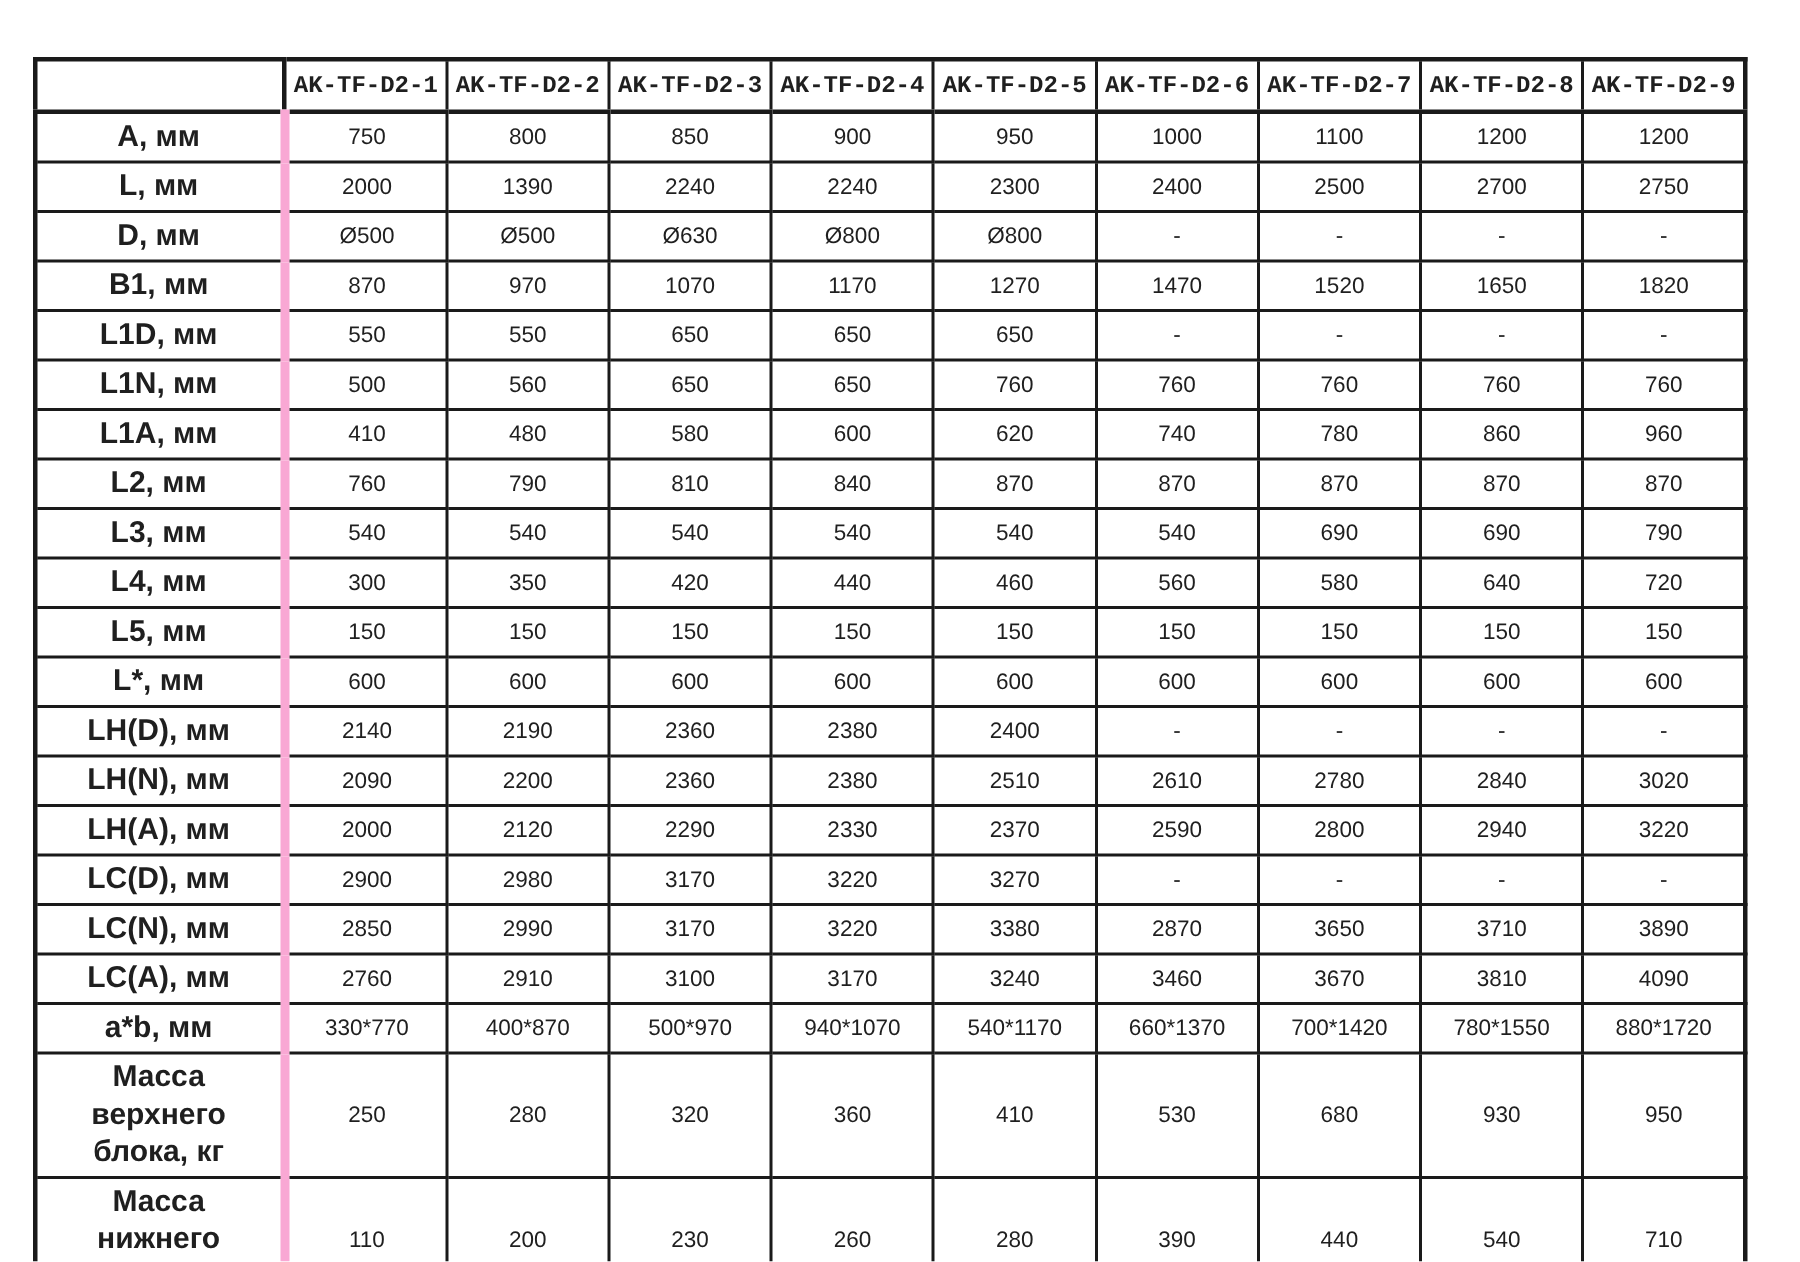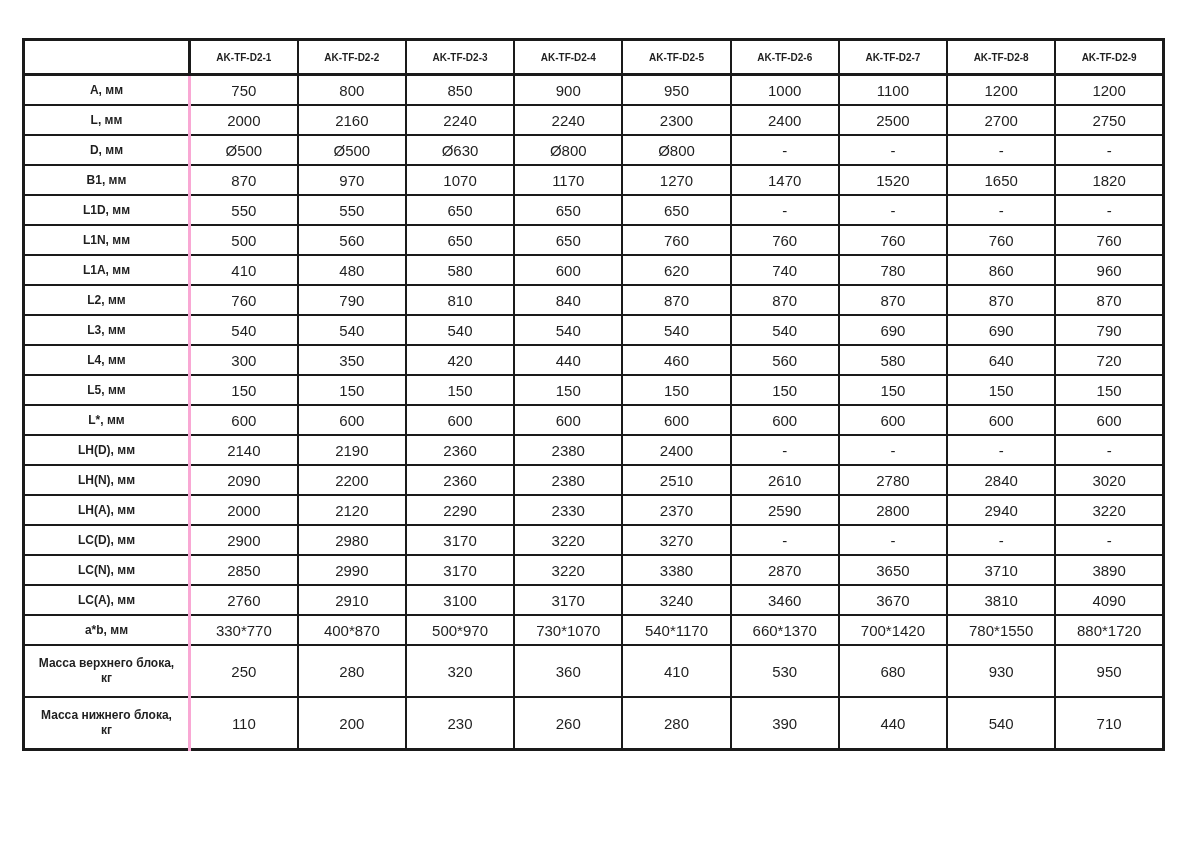--- a/index.html
+++ b/index.html
@@ -28,32 +28,33 @@
   col.col-label { width: 166px; }
   .spec-table th, .spec-table td {
     border: 2px solid #1a1a1a;
     text-align: center;
     vertical-align: middle;
     color: #1f1f1f;
     background: #ffffff;
   }
   .spec-table thead th {
     font-weight: bold;
-    font-size: 10px;
+    font-size: 16px;
     height: 26px;
     padding: 3px 2px;
     border-bottom: 3px solid #1a1a1a;
+    font-family: Liberation Mono, monospace;
   }
   .spec-table thead th.corner { border-right: 3px solid #1a1a1a; }
   .spec-table tbody th {
     font-weight: bold;
-    font-size: 12px;
+    font-size: 20px;
     line-height: 1.25;
     padding: 3px 10px;
-    border-right: 3px solid #f9a8d4;
+    border-right: 6px solid #f9a8d4;
   }
   .spec-table tbody td {
     font-size: 15px;
     height: 24px;
     padding: 2px 4px;
   }
   .spec-table tbody tr:nth-last-child(-n+2) td,
   .spec-table tbody tr:nth-last-child(-n+2) th {
     height: 44px;
   }
@@ -98,21 +99,21 @@
           <td>900</td>
           <td>950</td>
           <td>1000</td>
           <td>1100</td>
           <td>1200</td>
           <td>1200</td>
         </tr>
         <tr>
           <th>L, мм</th>
           <td>2000</td>
-          <td>2160</td>
+          <td>1390</td>
           <td>2240</td>
           <td>2240</td>
           <td>2300</td>
           <td>2400</td>
           <td>2500</td>
           <td>2700</td>
           <td>2750</td>
         </tr>
         <tr>
           <th>D, мм</th>
@@ -304,21 +305,21 @@
           <td>3460</td>
           <td>3670</td>
           <td>3810</td>
           <td>4090</td>
         </tr>
         <tr>
           <th>a*b, мм</th>
           <td>330*770</td>
           <td>400*870</td>
           <td>500*970</td>
-          <td>730*1070</td>
+          <td>940*1070</td>
           <td>540*1170</td>
           <td>660*1370</td>
           <td>700*1420</td>
           <td>780*1550</td>
           <td>880*1720</td>
         </tr>
         <tr>
           <th>Масса верхнего блока, кг</th>
           <td>250</td>
           <td>280</td>

